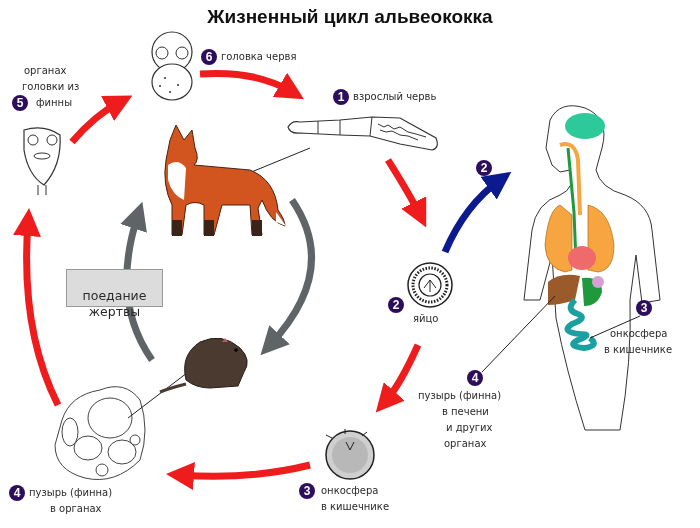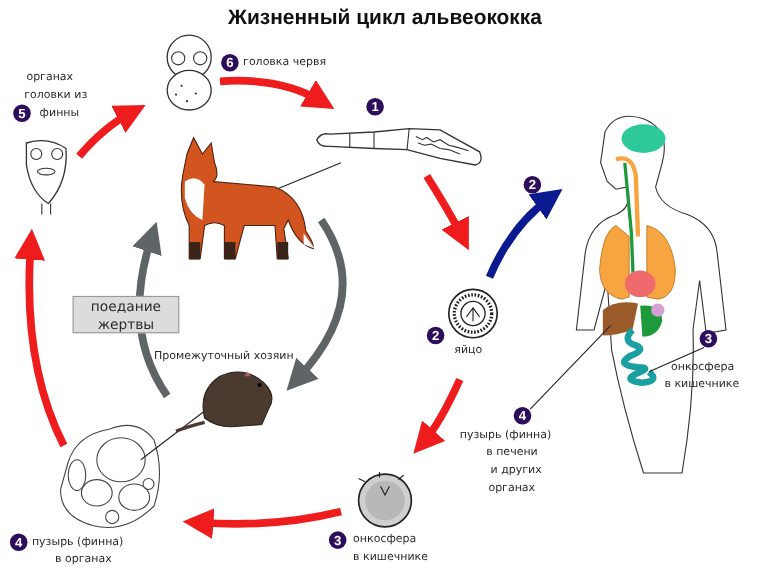--- a/index.html
+++ b/index.html
@@ -5,21 +5,21 @@
   html, body { margin:0; padding:0; background:#ffffff; }
   body { width:700px; height:528px; position:relative; overflow:hidden;
          font-family:"DejaVu Sans", sans-serif; color:#222; }
   #stage { position:absolute; left:0; top:0; width:700px; height:528px; }
   .lbl { position:absolute; font-size:10px; line-height:16px; color:#2a2a2a; text-align:center; white-space:nowrap; }
   .title { position:absolute; left:0; width:700px; top:6px; text-align:center;
            font-family:"Liberation Sans", sans-serif; font-weight:bold; font-size:19px; color:#111; }
   .badge { position:absolute; width:16px; height:16px; border-radius:50%; color:#fff;
            font-family:"Liberation Sans", sans-serif; font-weight:bold; font-size:12px; line-height:16px; text-align:center; }
   .box { position:absolute; background:#dcdcdc; border:1px solid #999; font-size:12.5px; line-height:16px;
-         text-align:center; color:#2a2a2a; padding:1px 2px; box-sizing:border-box; }
+         text-align:center; color:#2a2a2a; padding:18px 2px; box-sizing:border-box; }
 </style>
 </head>
 <body>
 
 <div id="stage">
 
   <div class="title">Жизненный цикл альвеококка</div>
 
   <svg width="700" height="528" style="position:absolute;left:0;top:0">
     <defs>
@@ -130,38 +130,38 @@
       <path d="M575,300 Q565,310 578,314 Q588,318 572,324 Q560,332 580,334 Q594,334 578,340 Q566,346 584,348 Q600,346 590,338" fill="none" stroke="#1aa0a0" stroke-width="6"></path>
       <line x1="555" y1="296" x2="482" y2="372" stroke="#222" stroke-width="1"></line>
       <line x1="590" y1="338" x2="640" y2="316" stroke="#222" stroke-width="1"></line>
     </g>
   </svg>
 
   <div class="badge" style="left:201px;top:49px;background:#2d0e5c">6</div>
   <div class="lbl" style="left:221px;top:49px">головка червя</div>
 
   <div class="badge" style="left:333px;top:89px;background:#2d0e5c">1</div>
+  <div class="lbl" style="left:353px;top:89px">взрослый червь</div>
 
   <div class="lbl" style="left:24px;top:63px">органах</div>
   <div class="lbl" style="left:22px;top:79px">головки из</div>
   <div class="badge" style="left:12px;top:95px;background:#2d0e5c">5</div>
   <div class="lbl" style="left:36px;top:95px">финны</div>
 
   <div class="badge" style="left:388px;top:297px;background:#2d0e5c">2</div>
   <div class="lbl" style="left:413px;top:311px">яйцо</div>
 
   <div class="badge" style="left:299px;top:483px;background:#2d0e5c">3</div>
   <div class="lbl" style="left:321px;top:483px">онкосфера</div>
   <div class="lbl" style="left:321px;top:499px">в кишечнике</div>
 
   <div class="badge" style="left:9px;top:485px;background:#2d0e5c">4</div>
   <div class="lbl" style="left:29px;top:485px">пузырь (финна)</div>
   <div class="lbl" style="left:50px;top:501px">в органах</div>
 
-  <div class="lbl" style="left:140px;top:316px">Промежуточный хозяин</div>
 
   <div class="box" style="left:66px;top:269px;width:97px;height:34px">
     <div>поедание</div>
     <div>жертвы</div>
   </div>
 
   <div class="badge" style="left:476px;top:160px;background:#2d0e5c">2</div>
 
   <div class="badge" style="left:636px;top:300px;background:#2d0e5c">3</div>
   <div class="lbl" style="left:610px;top:326px">онкосфера</div>

